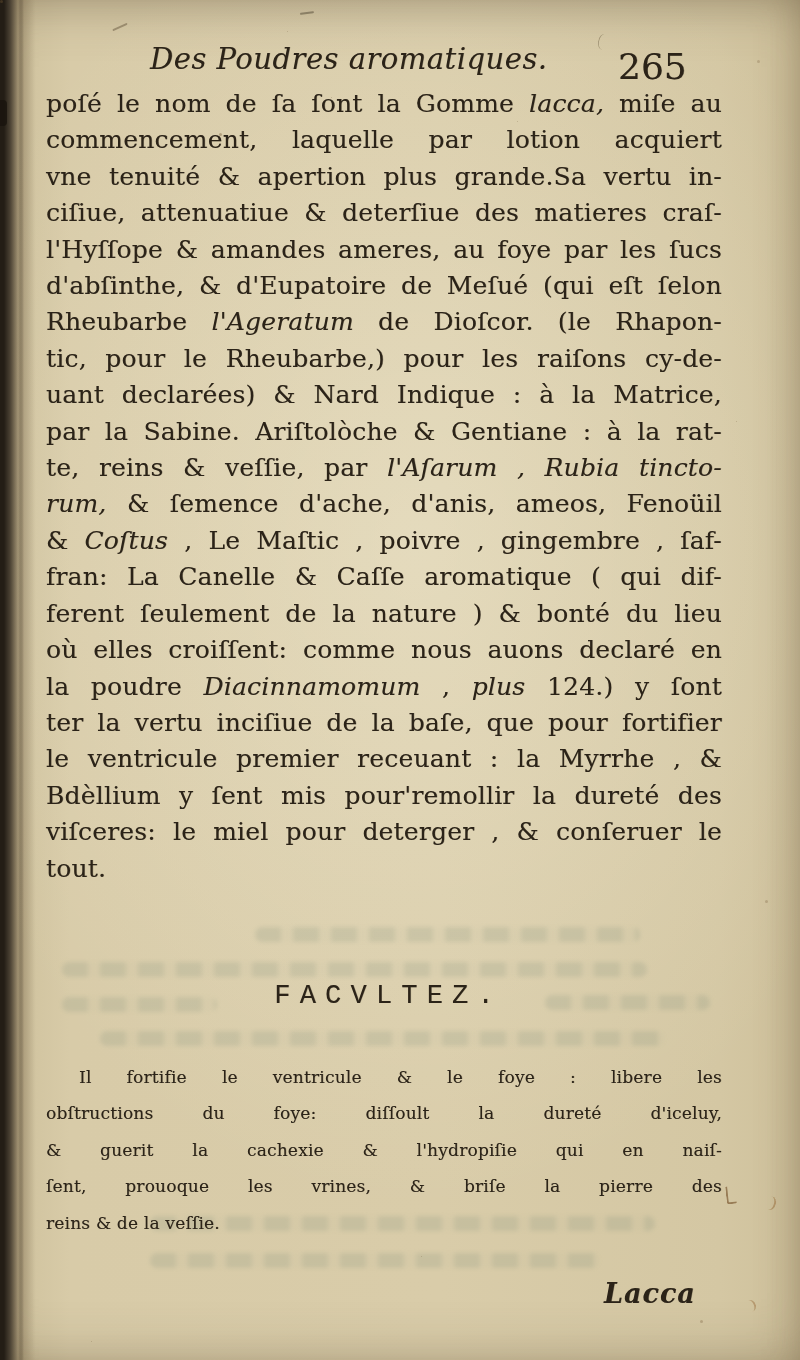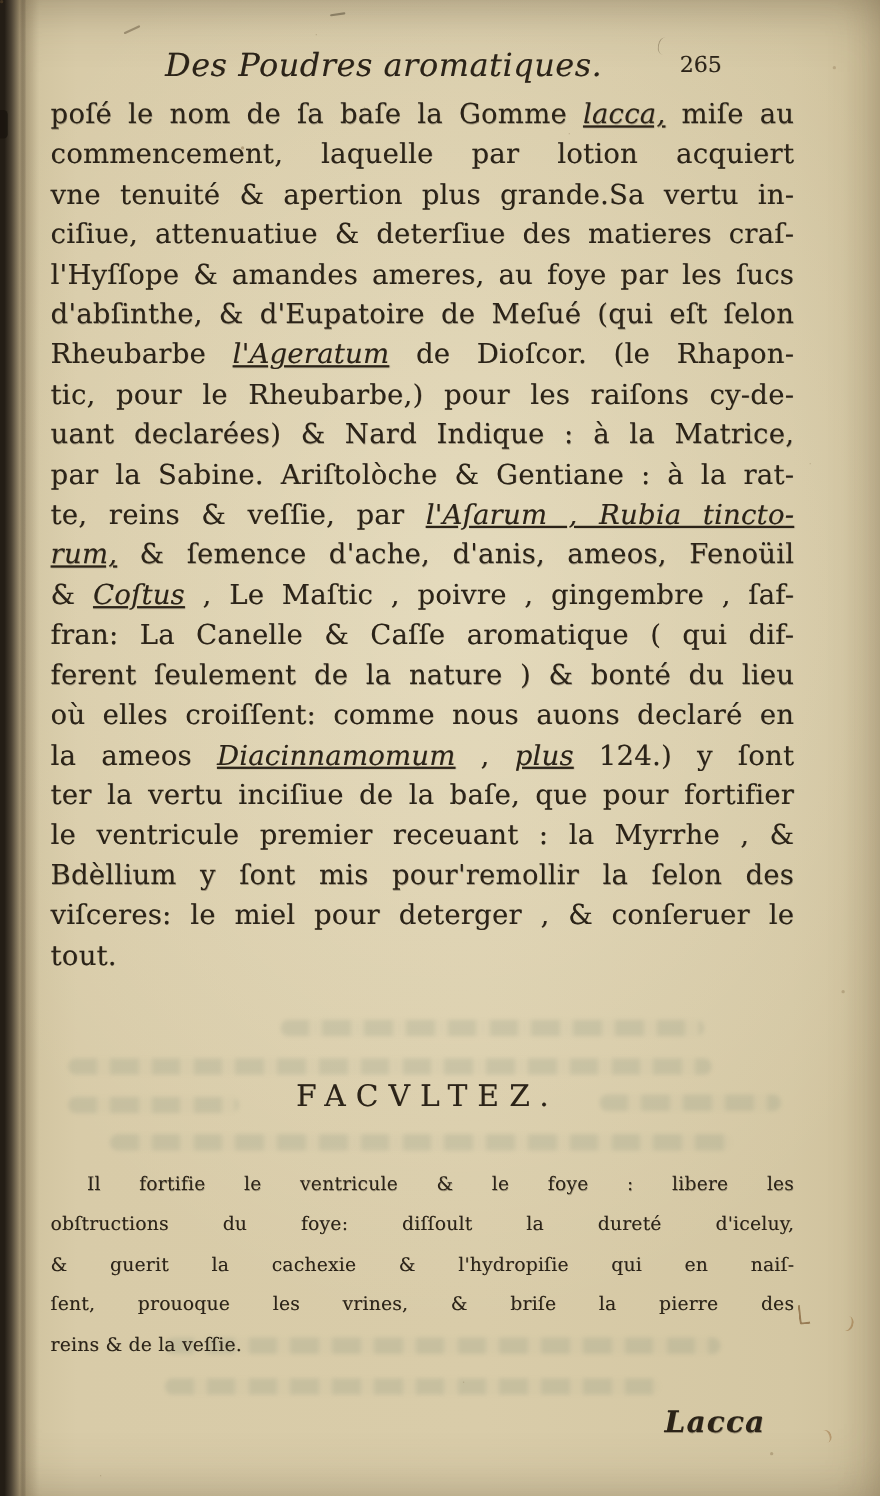--- a/index.html
+++ b/index.html
@@ -16,29 +16,29 @@
       inset 0 -28px 55px -28px rgba(90,75,50,.32),
       inset -22px 0 45px -22px rgba(110,90,60,.30);
   }
   .binding{position:absolute;left:0;top:0;bottom:0;width:36px;
     background:
       linear-gradient(90deg, rgba(0,0,0,0) 18px, rgba(60,50,35,.22) 20px, rgba(60,50,35,.22) 22px, rgba(0,0,0,0) 24px),
       linear-gradient(90deg,#231d15 0,#231d15 4px,#4a4133 10px,rgba(120,105,80,.45) 18px,rgba(120,105,80,0) 100%);
   }
   .ink{color:#2b2318;text-shadow:.4px .3px .5px rgba(43,35,24,.35);}
   .header-title{position:absolute;left:150px;top:42px;font-style:italic;font-size:29px;letter-spacing:.5px;}
-  .page-number{position:absolute;left:618px;top:46px;font-size:20px;}
+  .page-number{position:absolute;left:618px;top:46px;font-size:36px;}
   .body-text{position:absolute;left:46px;top:86px;width:676px;font-size:25px;line-height:36.4px;letter-spacing:.2px;}
   .para2{position:absolute;left:46px;top:1059px;width:676px;font-size:17px;line-height:36.4px;letter-spacing:.2px;}
   .para2 .line:first-child{text-indent:33px;}
   .line{text-align:justify;text-align-last:justify;}
   .line.short{text-align-last:left;}
-  .it{font-style:italic;text-decoration:underline;}
+  .it{font-style:italic;}
   .section-heading{position:absolute;left:46px;top:981px;width:676px;text-align:center;
-    font-size:27px;letter-spacing:.34em;text-indent:.34em;}
+    font-size:27px;letter-spacing:.34em;text-indent:.34em;font-family:Liberation Mono, monospace;}
   .catchword{position:absolute;left:604px;top:1278px;font-style:italic;font-weight:700;font-size:27px;letter-spacing:1px;}
   .ghost{position:absolute;height:15px;border-radius:7px;filter:blur(2px);opacity:.55;
     background:repeating-linear-gradient(90deg, rgba(125,140,120,.35) 0 26px, rgba(125,140,120,.06) 26px 38px);}
   .gh1{left:255px;top:927px;width:385px;}
   .gh2{left:62px;top:962px;width:585px;}
   .gh3{left:62px;top:997px;width:155px;}
   .gh4{left:545px;top:995px;width:165px;}
   .gh5{left:100px;top:1031px;width:565px;}
   .gh6{left:150px;top:1216px;width:505px;}
   .gh7{left:150px;top:1253px;width:450px;}
@@ -72,40 +72,40 @@
   <div class="ghost gh3"></div>
   <div class="ghost gh4"></div>
   <div class="ghost gh5"></div>
   <div class="ghost gh6"></div>
   <div class="ghost gh7"></div>
 
   <div class="header-title ink">Des Poudres aromatiques.</div>
   <div class="page-number ink">265</div>
 
   <div class="body-text ink">
-      <div class="line"><span>poſé le nom de ſa baſe la Gomme </span><span class="it">lacca,</span><span> miſe au</span></div>
+      <div class="line"><span>poſé le nom de ſa ſont la Gomme </span><span class="it">lacca,</span><span> miſe au</span></div>
       <div class="line"><span>commencement, laquelle par lotion acquiert</span></div>
       <div class="line"><span>vne tenuité &amp; apertion plus grande.Sa vertu in-</span></div>
       <div class="line"><span>ciſiue, attenuatiue &amp; deterſiue des matieres craſ-</span></div>
       <div class="line"><span>l'Hyſſope &amp; amandes ameres, au foye par les ſucs</span></div>
       <div class="line"><span>d'abſinthe, &amp; d'Eupatoire de Meſué (qui eſt ſelon</span></div>
       <div class="line"><span>Rheubarbe </span><span class="it">l'Ageratum</span><span> de Dioſcor. (le Rhapon-</span></div>
       <div class="line"><span>tic, pour le Rheubarbe,) pour les raiſons cy-de-</span></div>
       <div class="line"><span>uant declarées) &amp; Nard Indique : à la Matrice,</span></div>
       <div class="line"><span>par la Sabine. Ariſtolòche &amp; Gentiane : à la rat-</span></div>
       <div class="line"><span>te, reins &amp; veſſie, par </span><span class="it">l'Aſarum , Rubia tincto-</span></div>
       <div class="line"><span class="it">rum,</span><span> &amp; ſemence d'ache, d'anis, ameos, Fenoüil</span></div>
       <div class="line"><span>&amp; </span><span class="it">Coſtus</span><span> , Le Maſtic , poivre , gingembre , ſaf-</span></div>
       <div class="line"><span>fran: La Canelle &amp; Caſſe aromatique ( qui dif-</span></div>
       <div class="line"><span>ferent ſeulement de la nature ) &amp; bonté du lieu</span></div>
       <div class="line"><span>où elles croiſſent: comme nous auons declaré en</span></div>
-      <div class="line"><span>la ameos </span><span class="it">Diacinnamomum</span><span> , </span><span class="it">plus</span><span> 124.) y ſont</span></div>
+      <div class="line"><span>la poudre </span><span class="it">Diacinnamomum</span><span> , </span><span class="it">plus</span><span> 124.) y ſont</span></div>
       <div class="line"><span>ter la vertu inciſiue de la baſe, que pour fortifier</span></div>
       <div class="line"><span>le ventricule premier receuant : la Myrrhe , &amp;</span></div>
-      <div class="line"><span>Bdèllium y ſont mis pour'remollir la ſelon des</span></div>
+      <div class="line"><span>Bdèllium y ſent mis pour'remollir la dureté des</span></div>
       <div class="line"><span>viſceres: le miel pour deterger , &amp; conſeruer le</span></div>
       <div class="line short"><span>tout.</span></div>
     </div>
 
   <div class="section-heading ink">FACVLTEZ.</div>
 
   <div class="para2 ink">
       <div class="line"><span>Il fortifie le ventricule &amp; le foye : libere les</span></div>
       <div class="line"><span>obſtructions du foye: diſſoult la dureté d'iceluy,</span></div>
       <div class="line"><span>&amp; guerit la cachexie &amp; l'hydropiſie qui en naiſ-</span></div>

